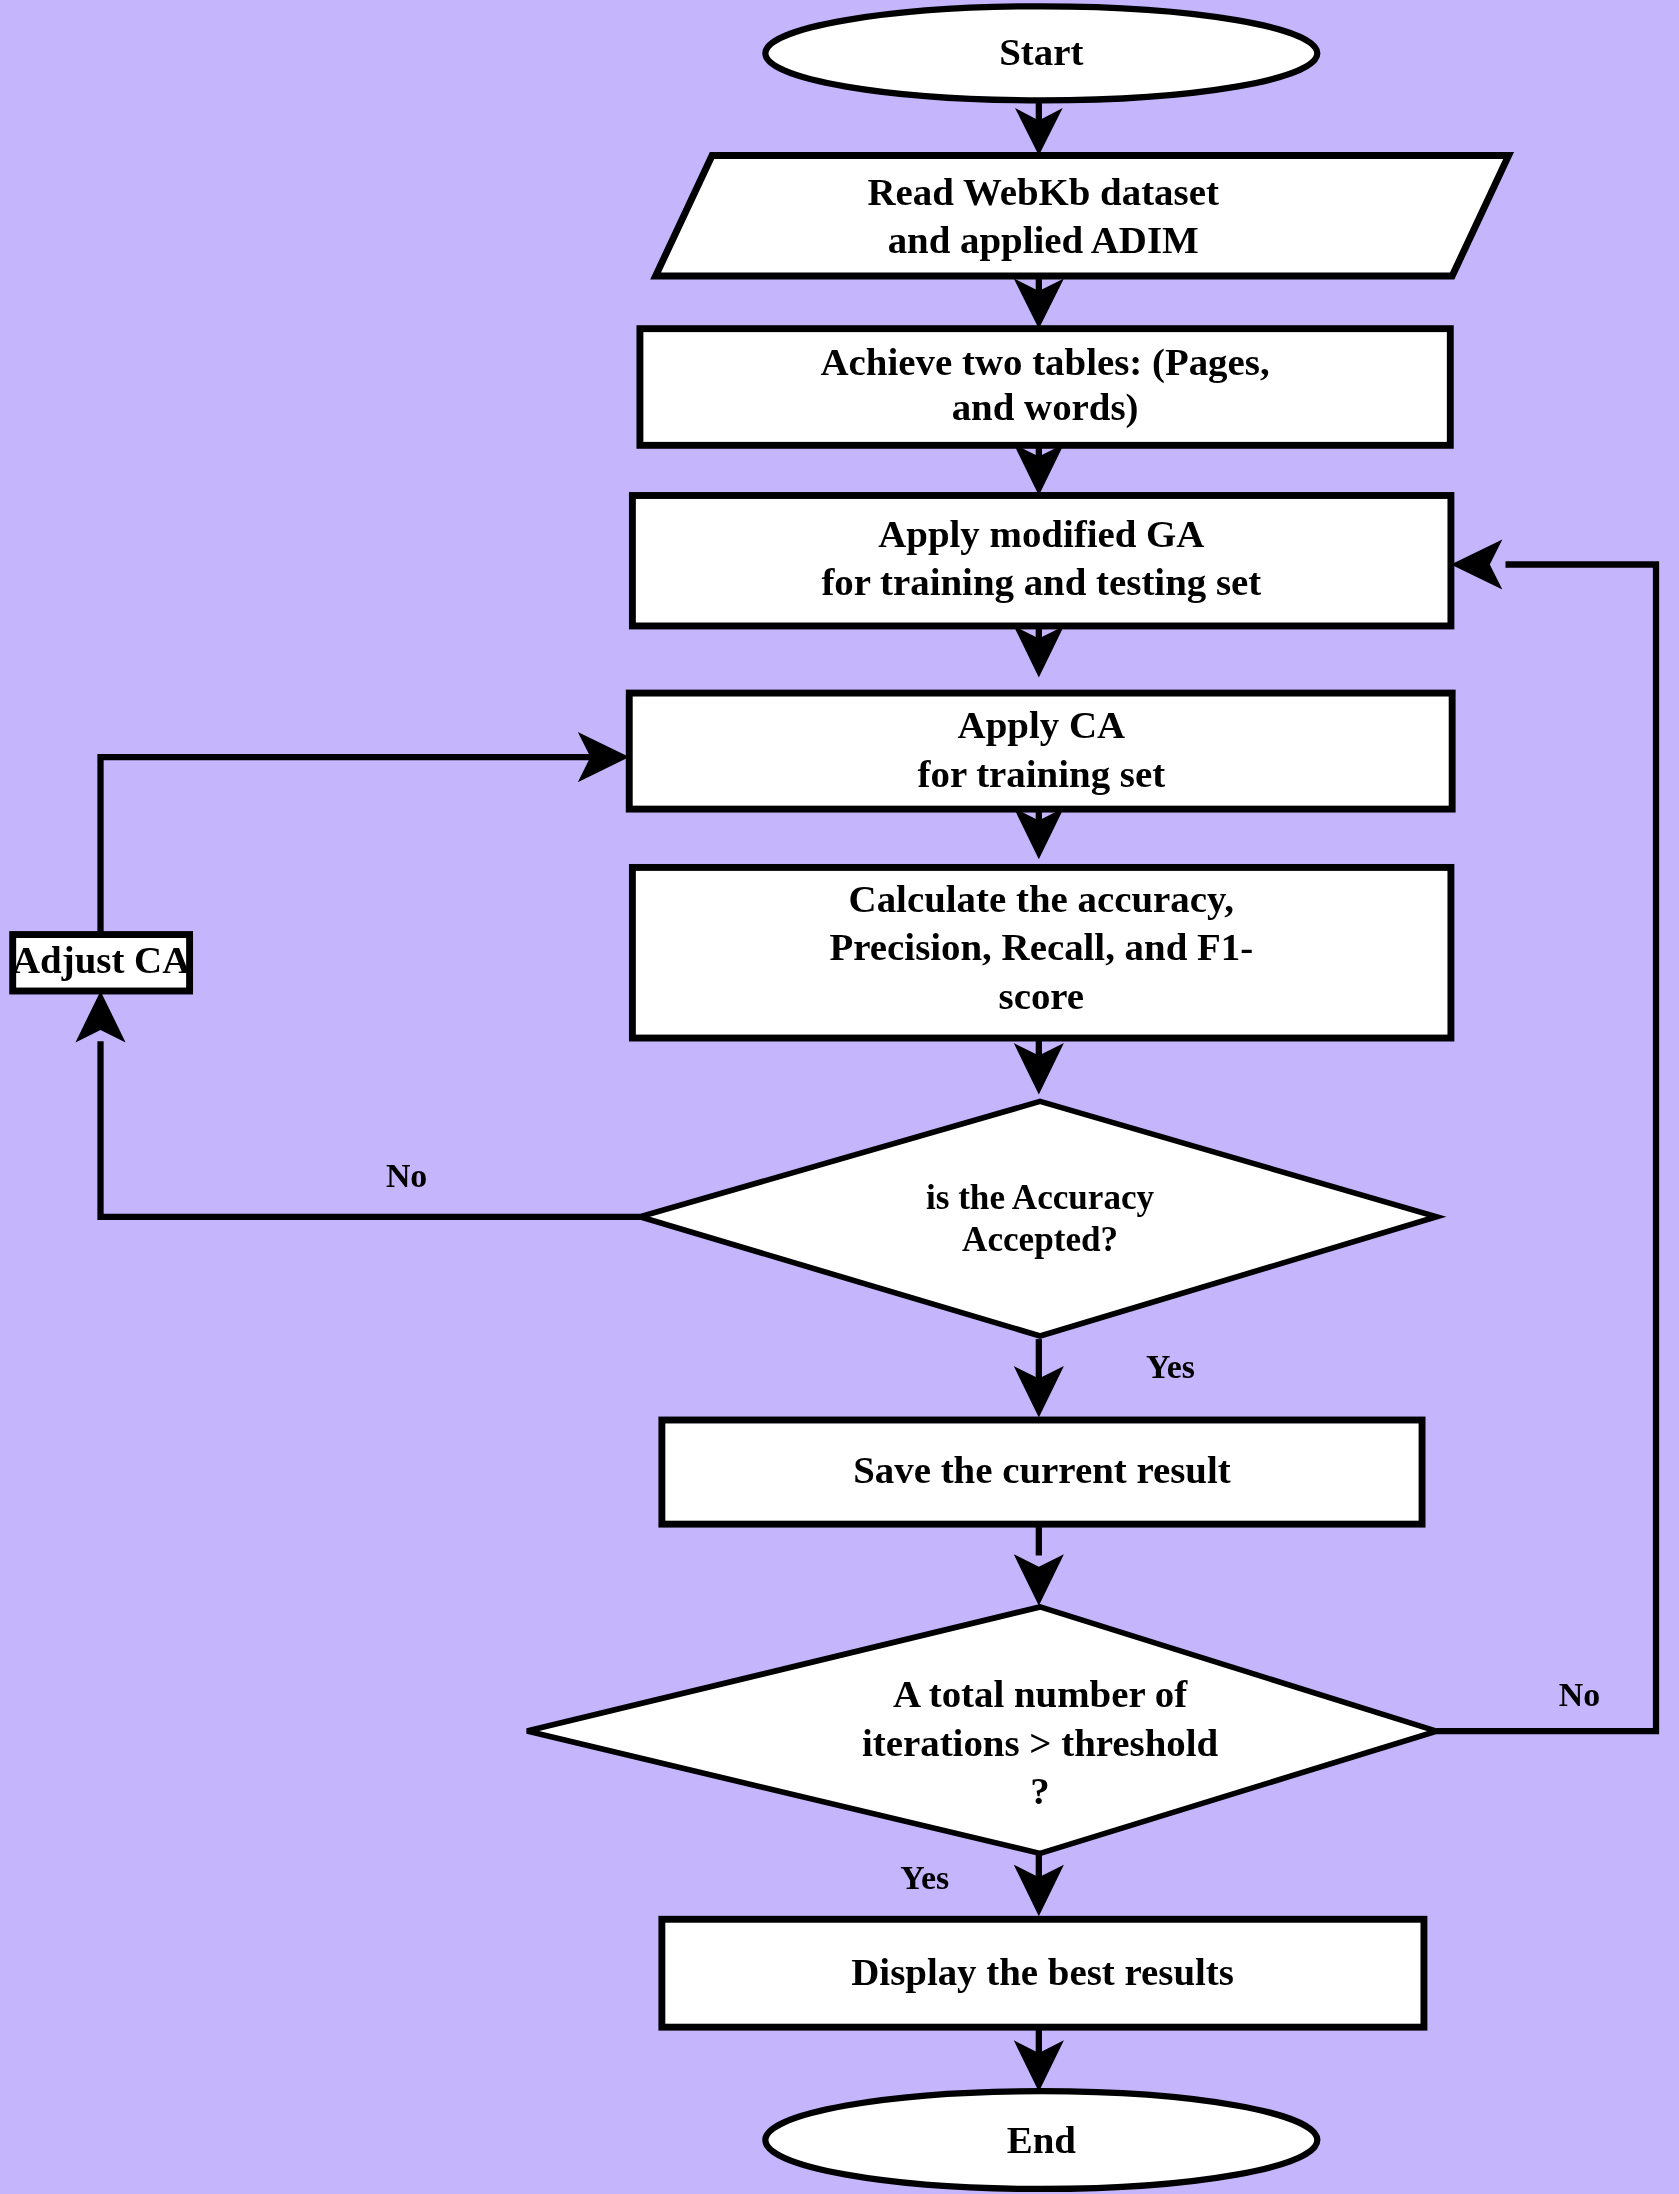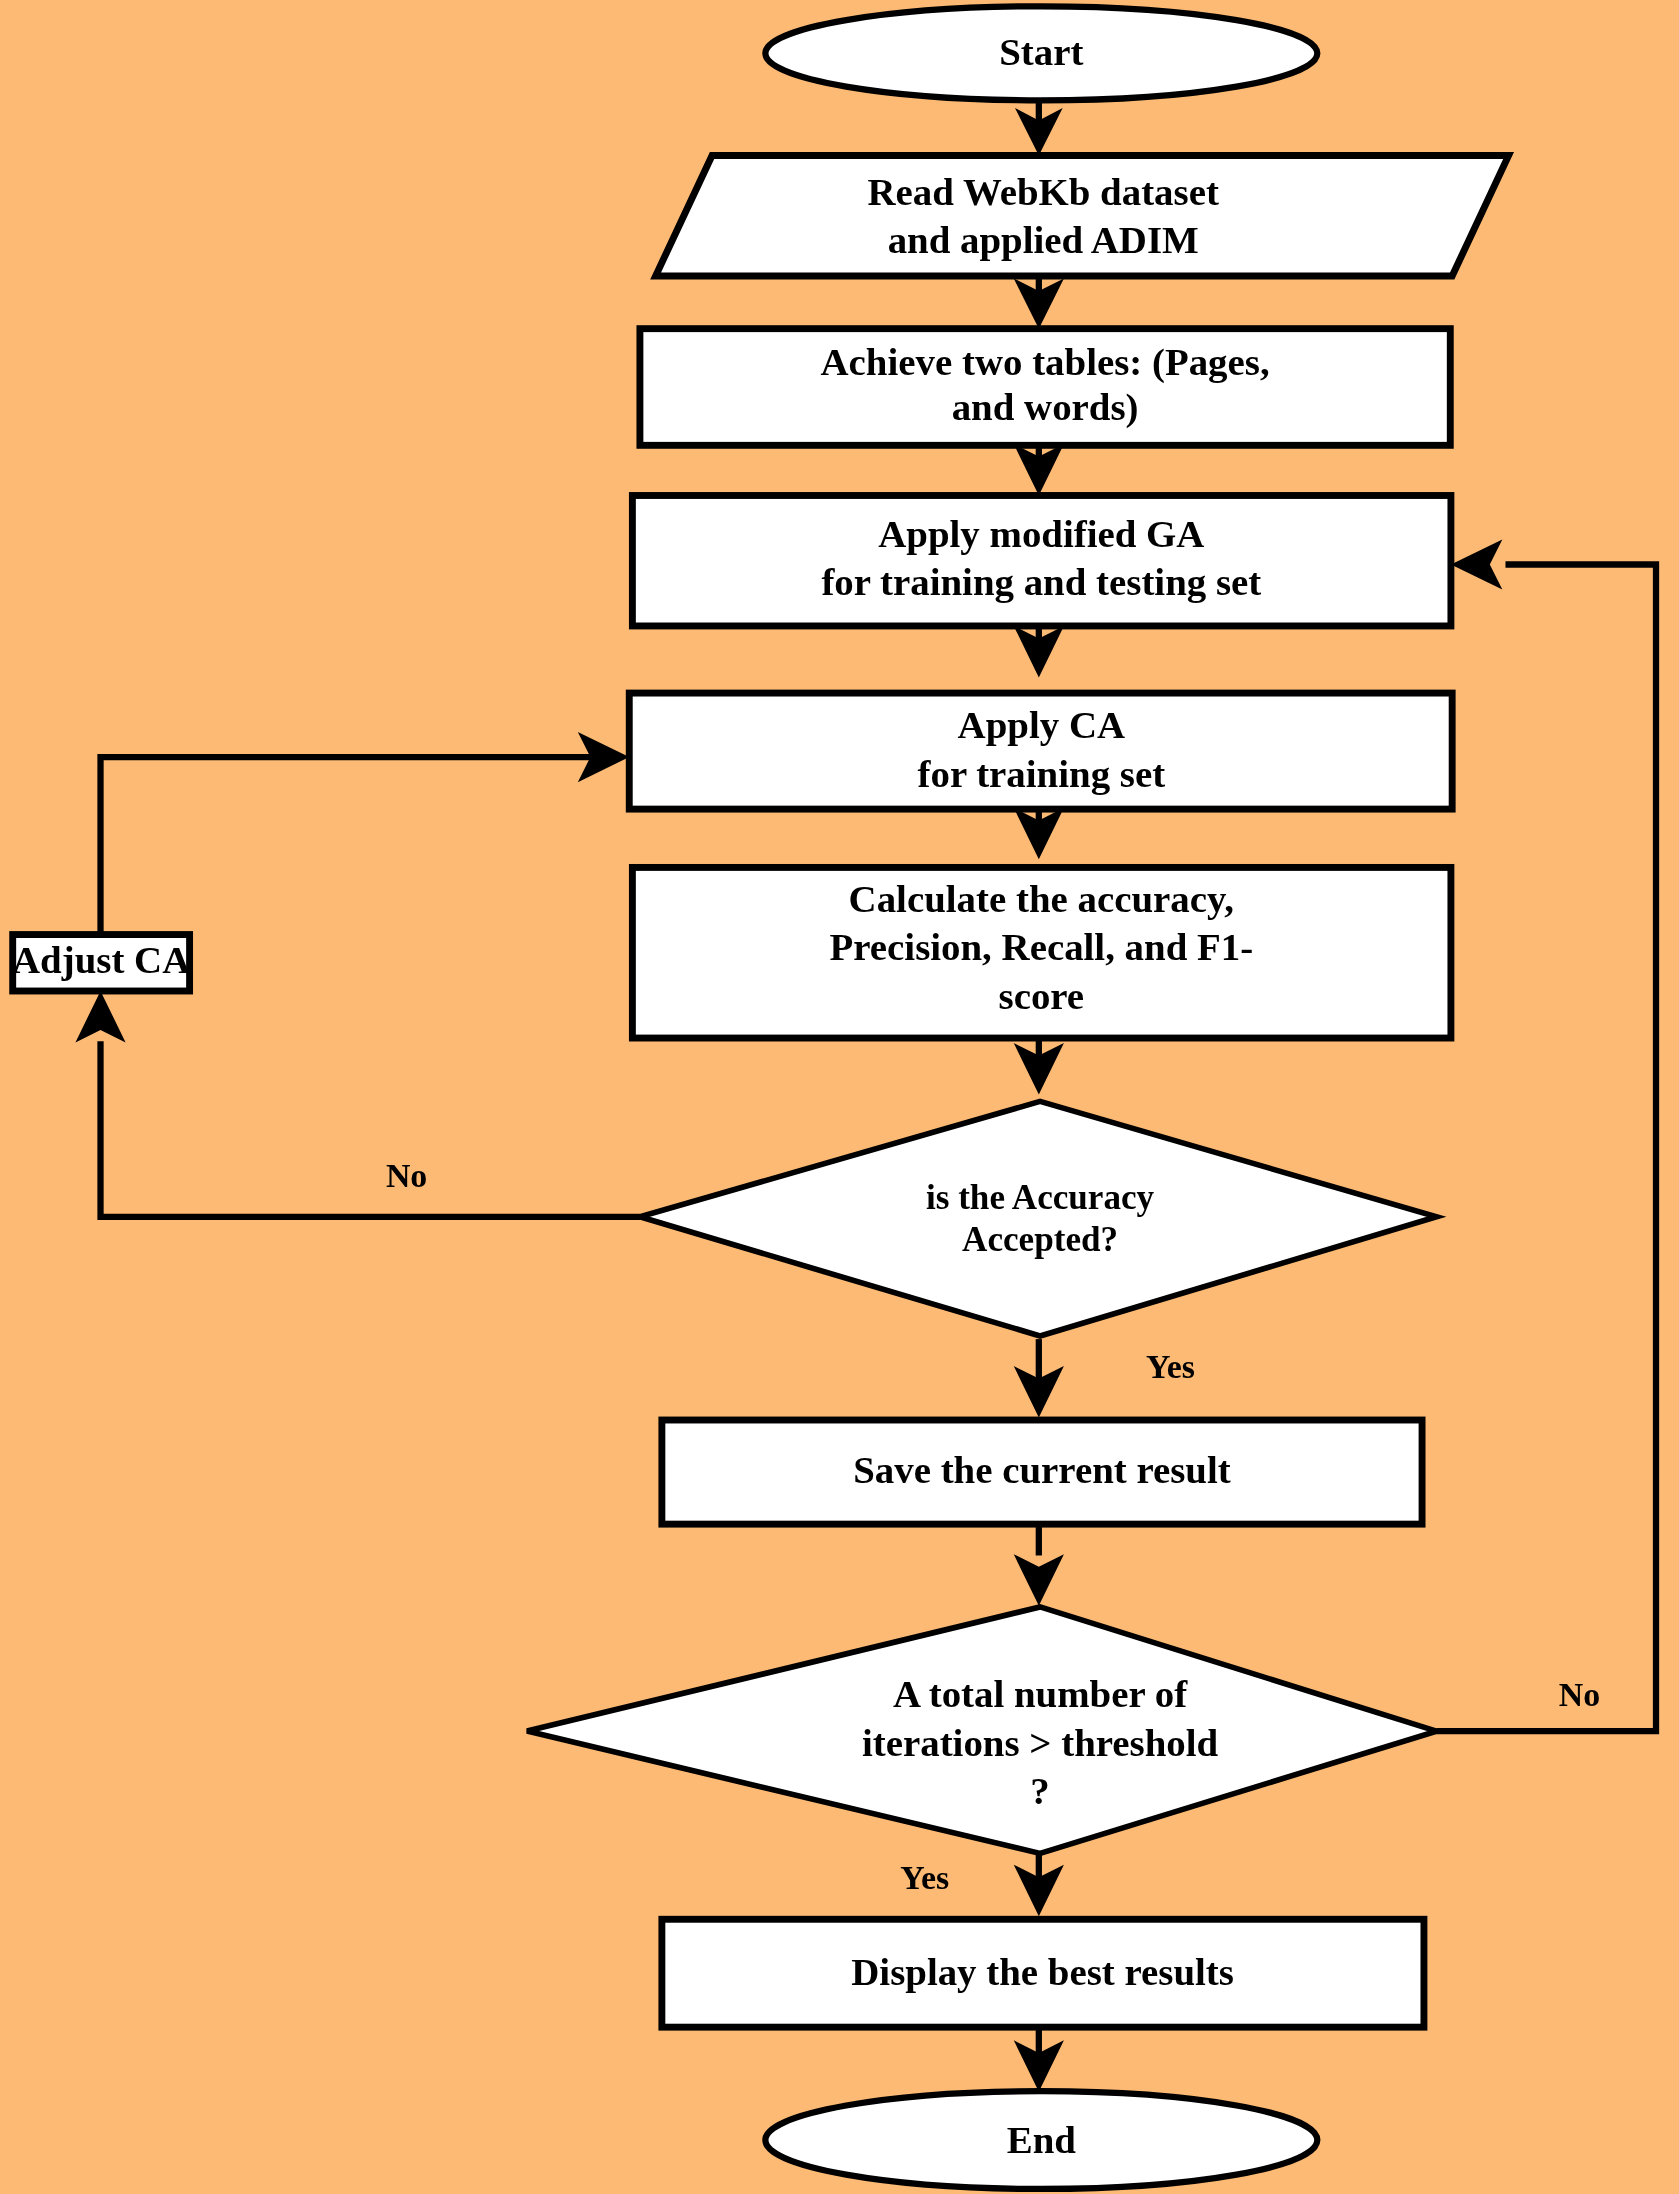--- a/index.html
+++ b/index.html
@@ -10,21 +10,21 @@
   body {
     width: 1680px;
     height: 2194px;
     font-family: "Liberation Serif", "DejaVu Serif", serif;
     overflow: hidden;
   }
   #flowchart-root {
     position: relative;
     width: 1680px;
     height: 2194px;
-    background: #fdba74;
+    background: #c4b5fd;
   }
   svg.flow-svg {
     display: block;
     width: 1680px;
     height: 2194px;
   }
   .node-shape {
     fill: #ffffff;
     stroke: #000000;
     stroke-width: 11;

